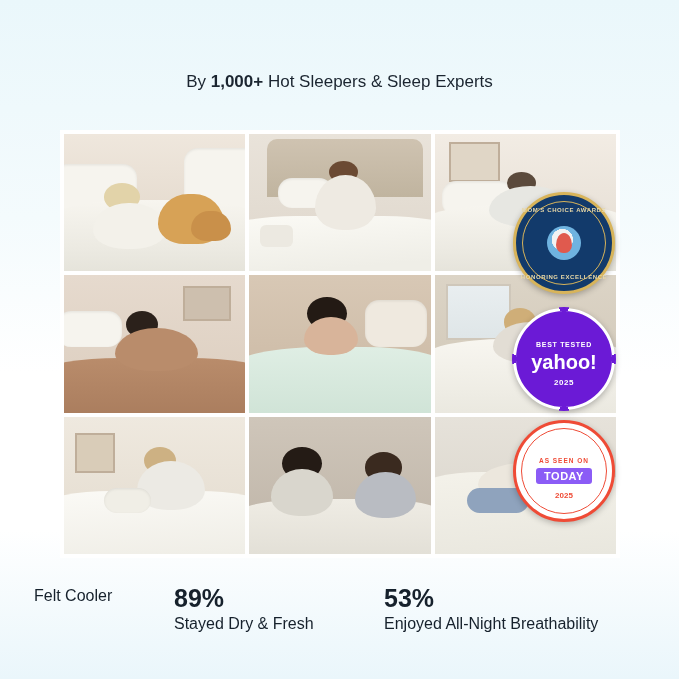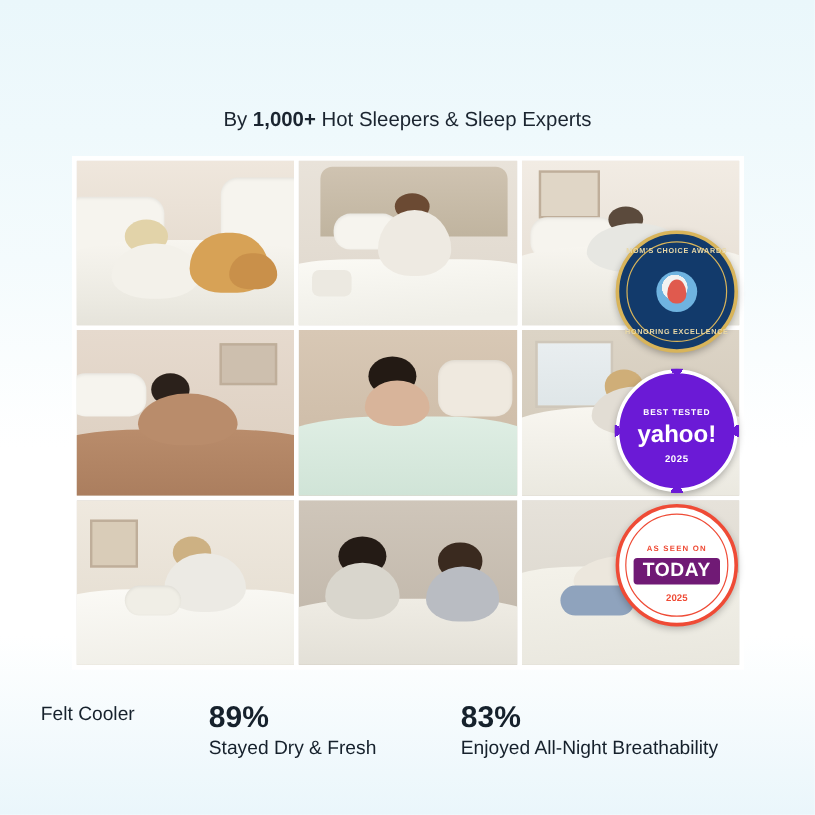--- a/index.html
+++ b/index.html
@@ -17,21 +17,21 @@
     position:absolute;top:38px;left:0;right:0;
     text-align:center;
     font-family:"Liberation Serif",serif;
     font-style:italic;
     font-weight:700;
     font-size:27px;
     color:#17202a;
     letter-spacing:.2px;
   }
   .subtitle{
-    position:absolute;top:90px;left:0;right:0;
+    position:absolute;top:72px;left:0;right:0;
     text-align:center;
     font-size:17px;
     color:#1b2530;
   }
   .subtitle b{font-weight:700;}
 
   
   .collage{
     position:absolute;
     left:60px;top:130px;
@@ -120,21 +120,21 @@
     left:513px;top:420px;width:96px;height:96px;
     background:#ffffff;
     border:3px solid #ef4b36;
     box-shadow:0 2px 6px rgba(0,0,0,.25);
     flex-direction:column;
     color:#ef4b36;
   }
   .badge-today .ringt{position:absolute;inset:5px;border:1px solid #ef4b36;border-radius:50%;}
   .badge-today .asseen{font-size:6.5px;font-weight:700;letter-spacing:1px;margin-top:14px;}
   .badge-today .tbox{
-    background:#701a75;color:#fff;font-size:16px;font-weight:700;
+    background:#8b5cf6;color:#fff;font-size:11px;font-weight:700;
     padding:2px 8px;border-radius:3px;margin-top:4px;letter-spacing:.5px;
   }
   .badge-today .yr{font-size:8px;font-weight:700;margin-top:7px;}
 
   
   .stats{position:absolute;left:34px;right:34px;top:585px;height:70px;}
   .stat{position:absolute;top:0;}
   .stat .num{font-size:25px;font-weight:700;color:#16212c;line-height:1.1;}
   .stat .cap{font-size:16px;color:#16212c;margin-top:2px;}
   .s1{left:0;}
@@ -255,18 +255,18 @@
 
   <div class="stats">
     <div class="stat s1">
       <div class="cap">Felt Cooler</div>
     </div>
     <div class="stat s2">
       <div class="num">89%</div>
       <div class="cap">Stayed Dry &amp; Fresh</div>
     </div>
     <div class="stat s3">
-      <div class="num">83%</div>
+      <div class="num">53%</div>
       <div class="cap">Enjoyed All-Night Breathability</div>
     </div>
   </div>
 
 </div>
 
 </body></html>

